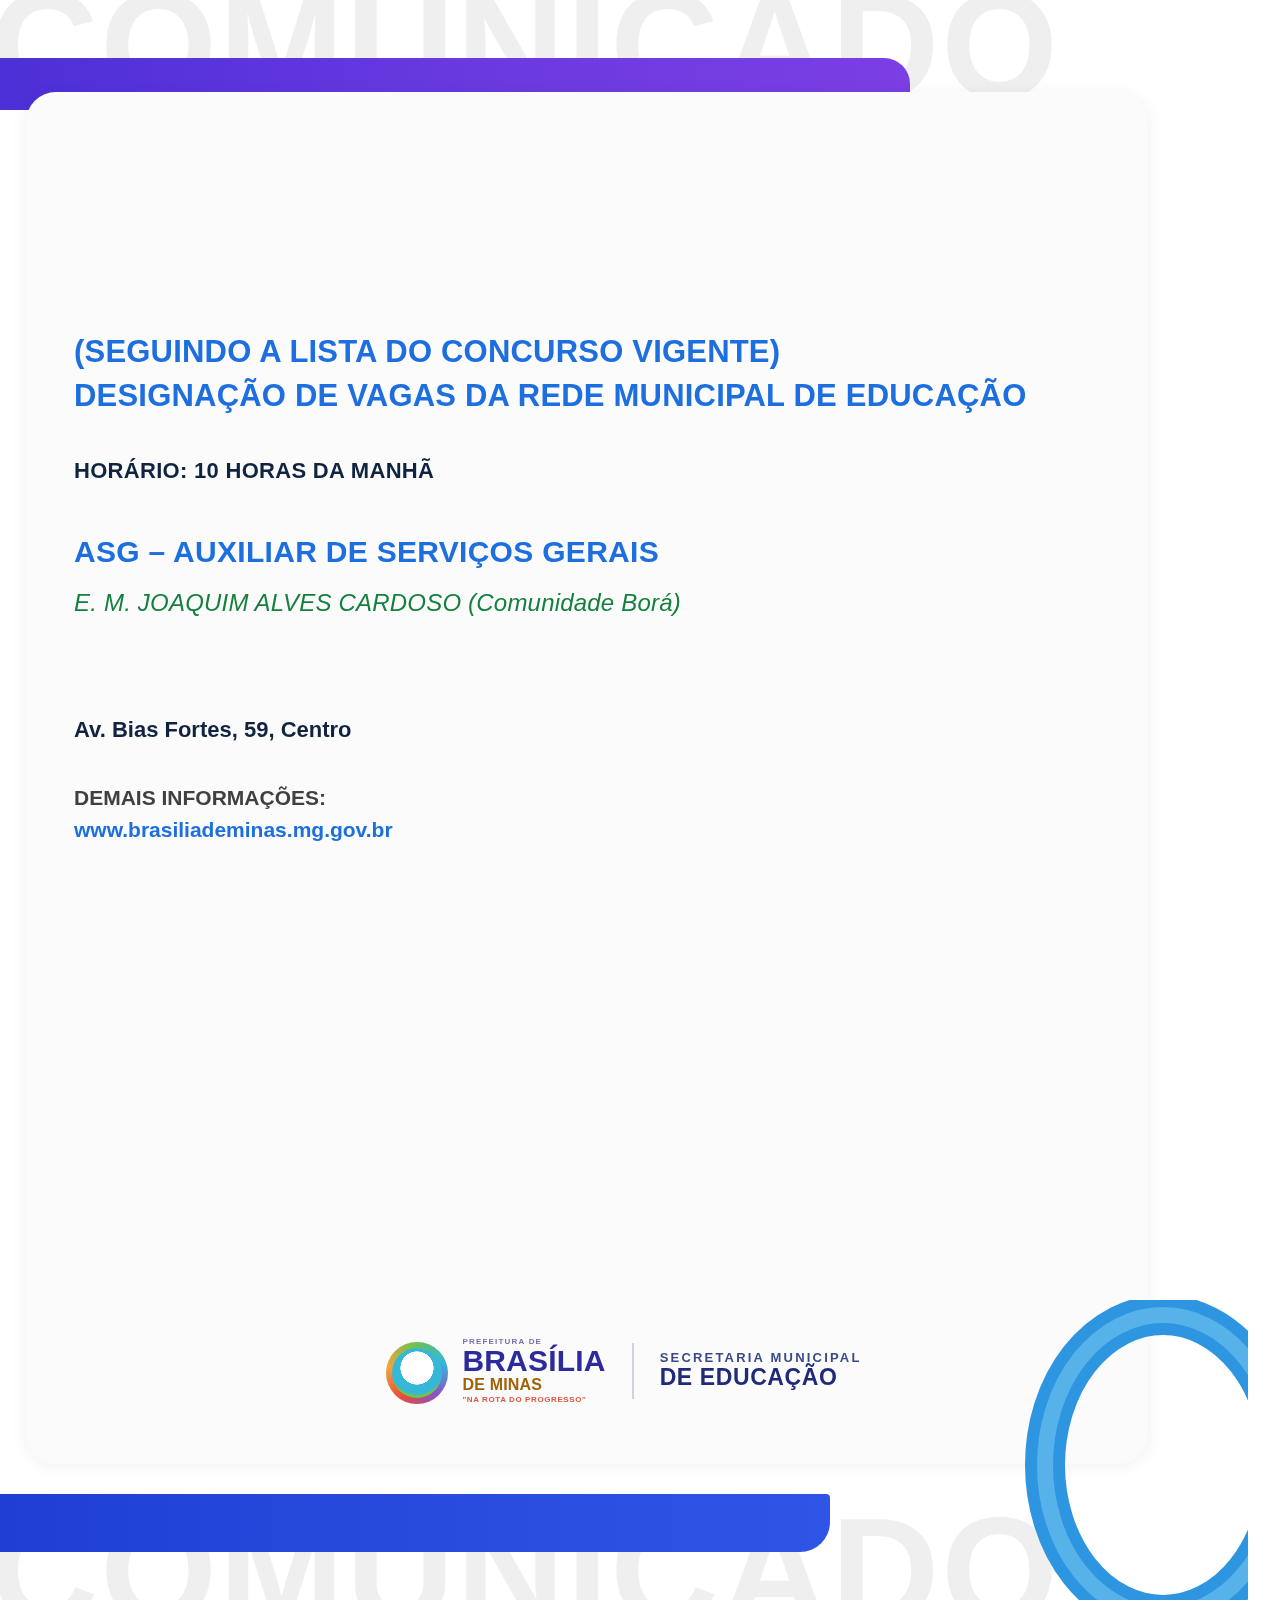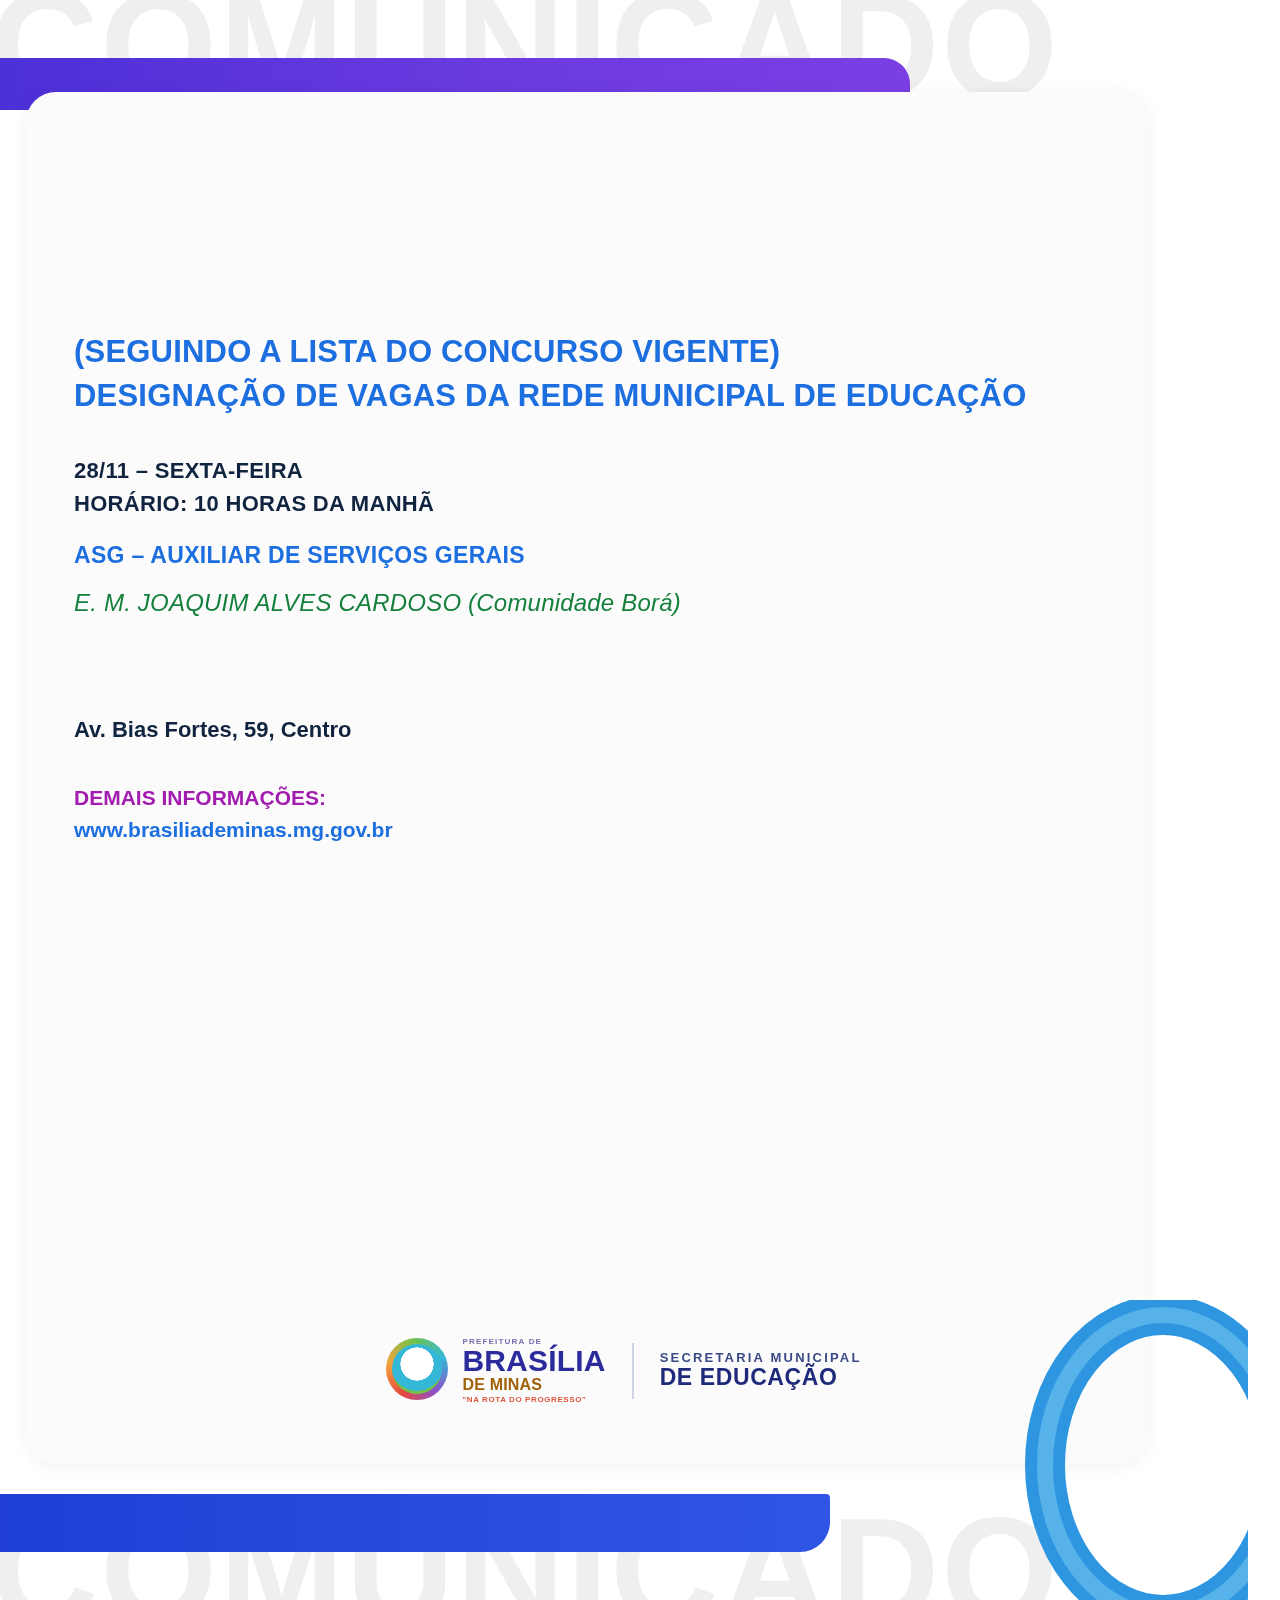--- a/index.html
+++ b/index.html
@@ -136,44 +136,44 @@
   }
   .block-date {
     margin-top: 36px;
     color: #10243f;
     font-weight: 800;
     font-size: 22px;
     line-height: 1.5;
     letter-spacing: .3px;
   }
   .role {
-    margin-top: 22px;
+    margin-top: 48px;
     color: #1d6fe0;
     font-weight: 800;
-    font-size: 23px;
+    font-size: 30px;
     letter-spacing: .3px;
   }
   .school {
     margin-top: 20px;
     color: #15803d;
     font-weight: 400;
     font-size: 24px;
     letter-spacing: .2px;
     font-style: italic;
   }
   .local {
     margin-top: 96px;
     color: #10243f;
     font-weight: 700;
     font-size: 22px;
     line-height: 1.52;
   }
   .info-head {
     margin-top: 36px;
-    color: #a21caf;
+    color: #404040;
     font-weight: 800;
     font-size: 21px;
     line-height: 1.5;
   }
   .info-link {
     color: #1d6fe0;
     font-weight: 800;
     font-size: 21px;
     line-height: 1.5;
     text-decoration: none;
@@ -194,21 +194,21 @@
     position: absolute;
     left: 0;
     right: 0;
     bottom: 196px;
     display: flex;
     align-items: center;
     justify-content: center;
     gap: 18px;
     z-index: 6;
   }
-  .logo-city { display: flex; align-items: flex-start; gap: 14px; }
+  .logo-city { display: flex; align-items: flex-end; gap: 14px; }
   .city-badge {
     width: 62px; height: 62px; border-radius: 50%;
     background: conic-gradient(from 210deg, #e6483f, #f2a33c, #6fc24a, #35b8d8, #8a52c9, #e6483f);
     display: flex; align-items: center; justify-content: center;
   }
   .city-badge .inner {
     width: 50px; height: 50px; border-radius: 50%;
     background: radial-gradient(circle at 50% 40%, #ffffff 0 42%, #35b8d8 43% 68%, #6fc24a 69% 100%);
   }
   .city-text { line-height: 1.03; }
@@ -265,21 +265,20 @@
   </div>
 
   <div class="content">
 
     <div class="h-title">
       <div>(SEGUINDO A LISTA DO CONCURSO VIGENTE)</div>
       <div>DESIGNAÇÃO DE VAGAS DA REDE MUNICIPAL DE EDUCAÇÃO</div>
     </div>
 
     <div class="block-date">
-      <div>28/11 – SEXTA-FEIRA</div>
       <div>HORÁRIO: 10 HORAS DA MANHÃ</div>
     </div>
 
     <div class="role">ASG – AUXILIAR DE SERVIÇOS GERAIS</div>
 
     <div class="school">E. M. JOAQUIM ALVES CARDOSO (Comunidade Borá)</div>
 
     <div class="local">
       <div>Av. Bias Fortes, 59, Centro</div>
     </div>

